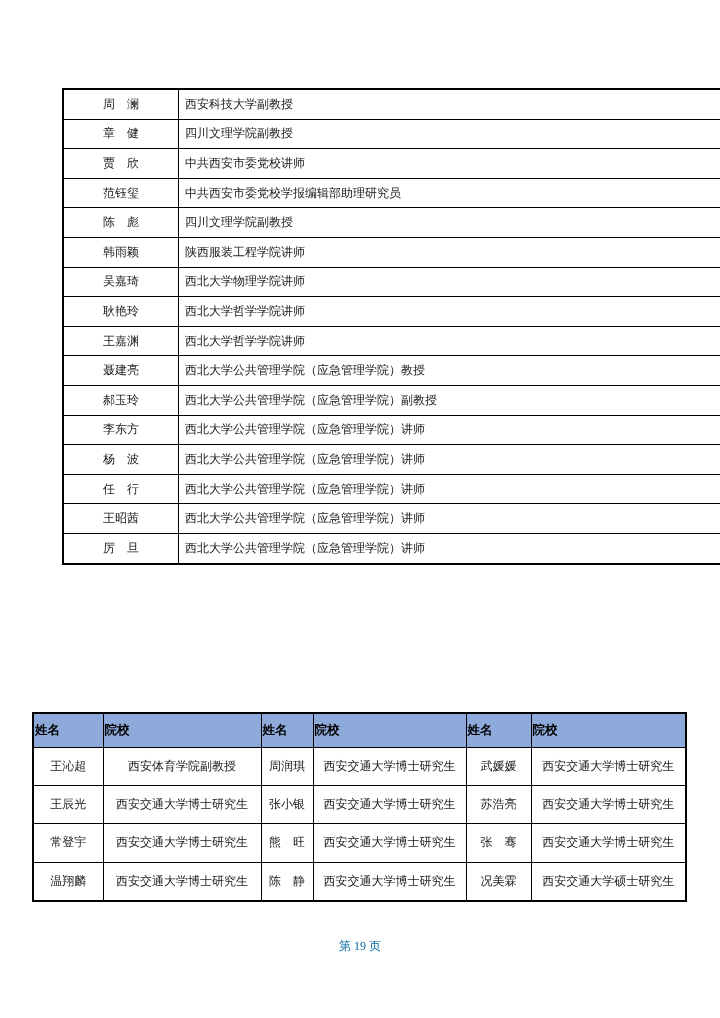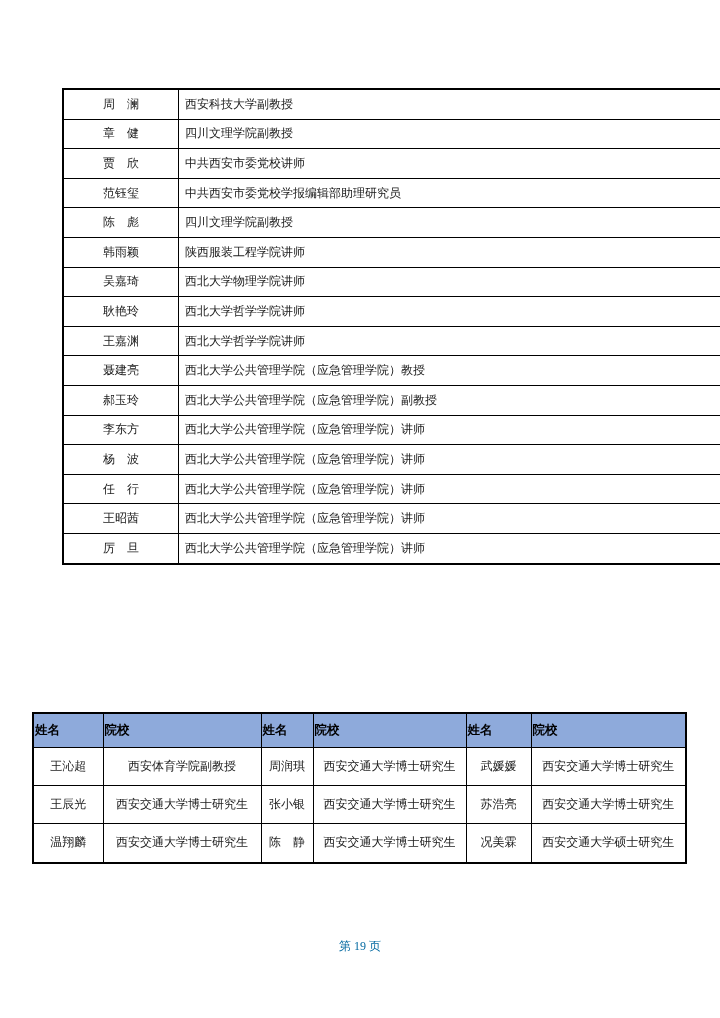--- a/index.html
+++ b/index.html
@@ -203,20 +203,28 @@
         </tr>
         <tr>
           <td>王辰光</td>
           <td>西安交通大学博士研究生</td>
           <td>张小银</td>
           <td>西安交通大学博士研究生</td>
           <td>苏浩亮</td>
           <td>西安交通大学博士研究生</td>
         </tr>
         <tr>
+          <td>常登宇</td>
+          <td>西安交通大学博士研究生</td>
+          <td>熊　旺</td>
+          <td>西安交通大学博士研究生</td>
+          <td>张　骞</td>
+          <td>西安交通大学博士研究生</td>
+        </tr>
+        <tr>
           <td>温翔麟</td>
           <td>西安交通大学博士研究生</td>
           <td>陈　静</td>
           <td>西安交通大学博士研究生</td>
           <td>况美霖</td>
           <td>西安交通大学硕士研究生</td>
         </tr>
       </tbody>
   </table>
 

